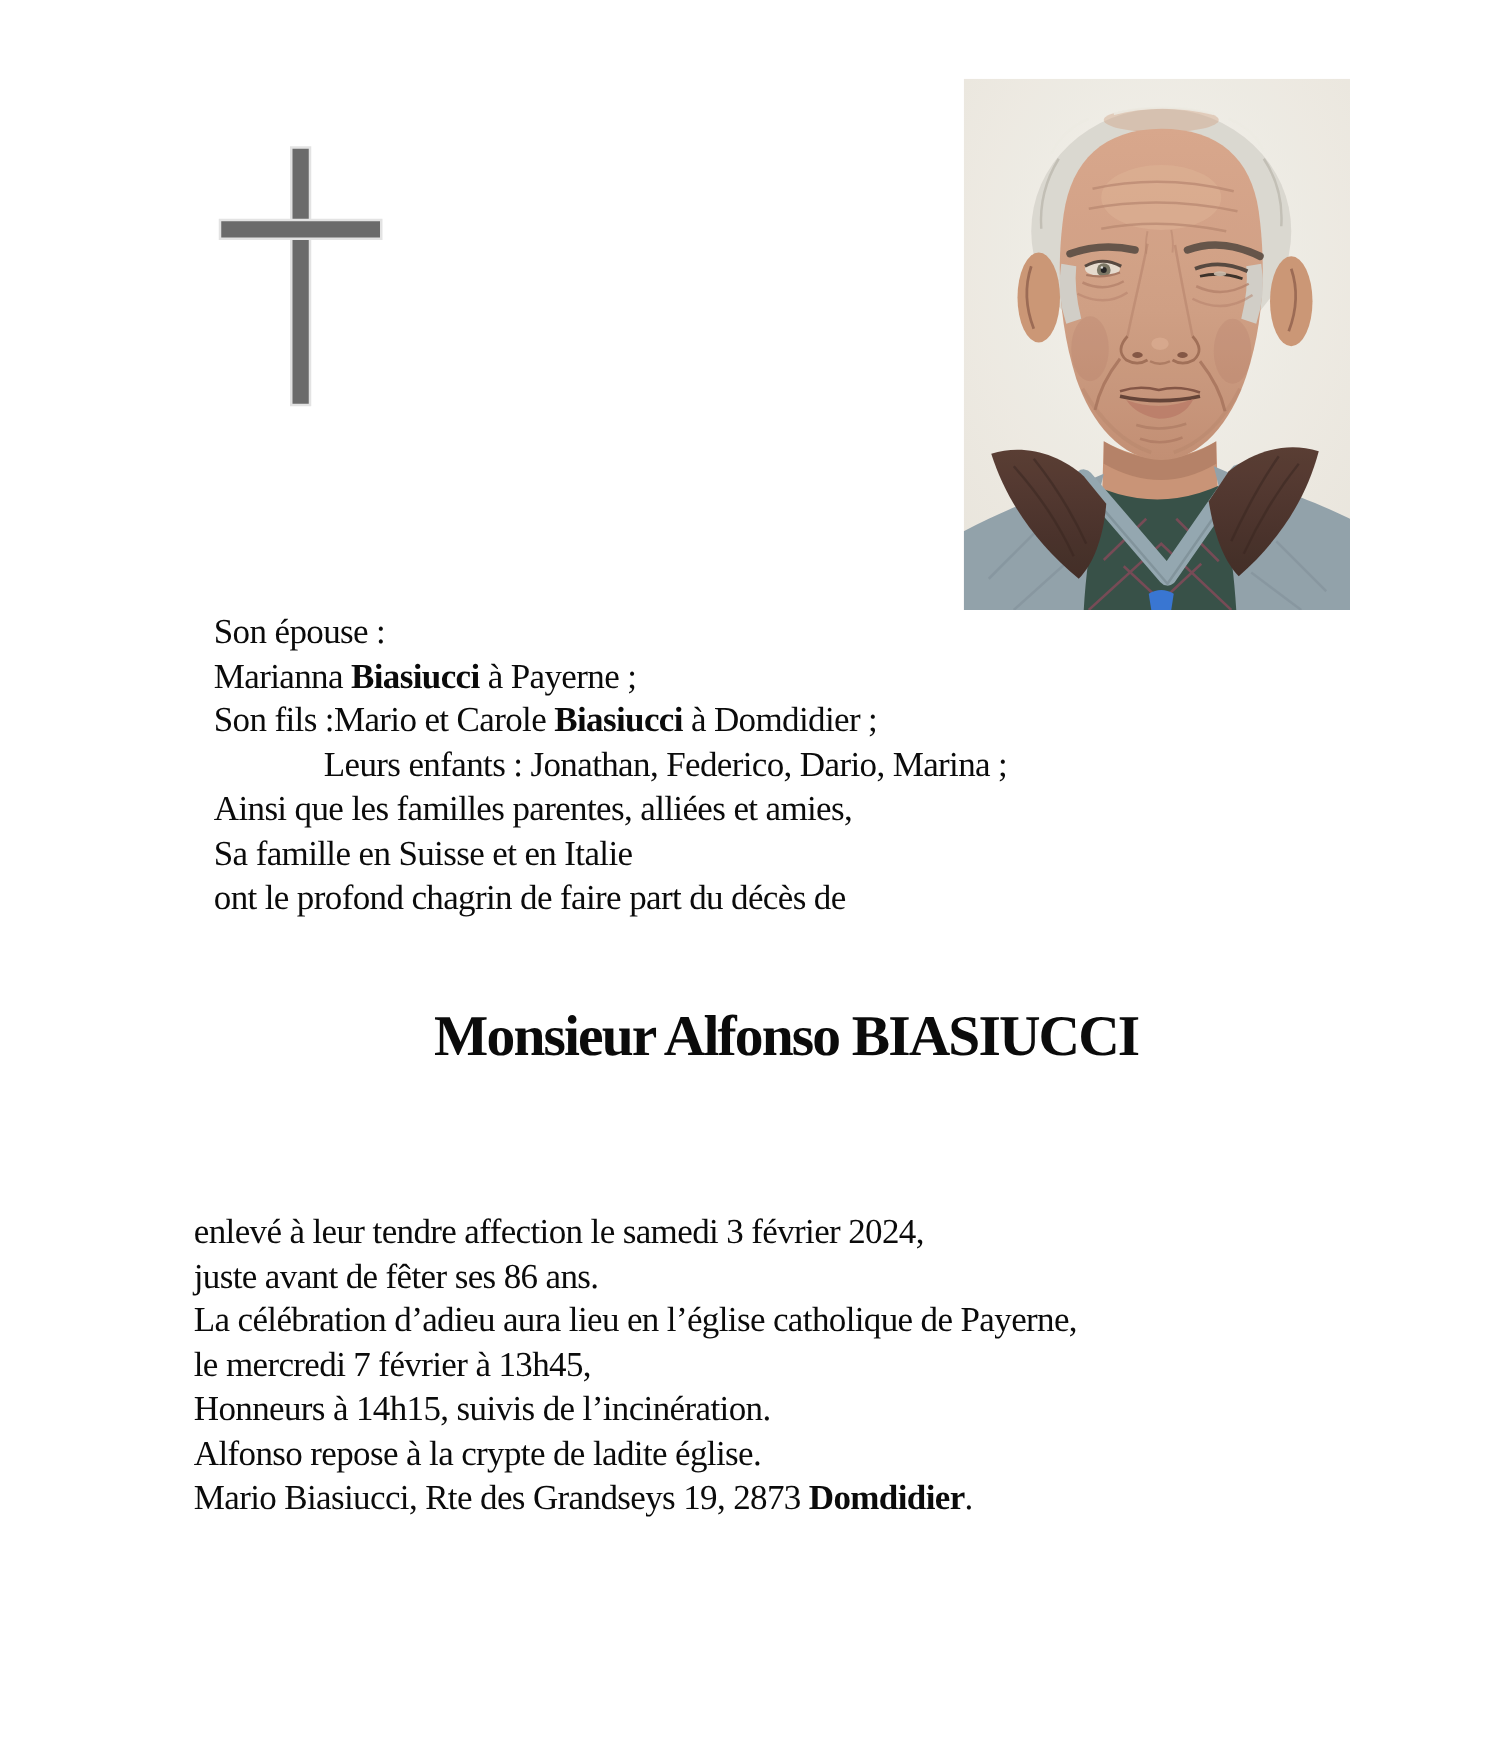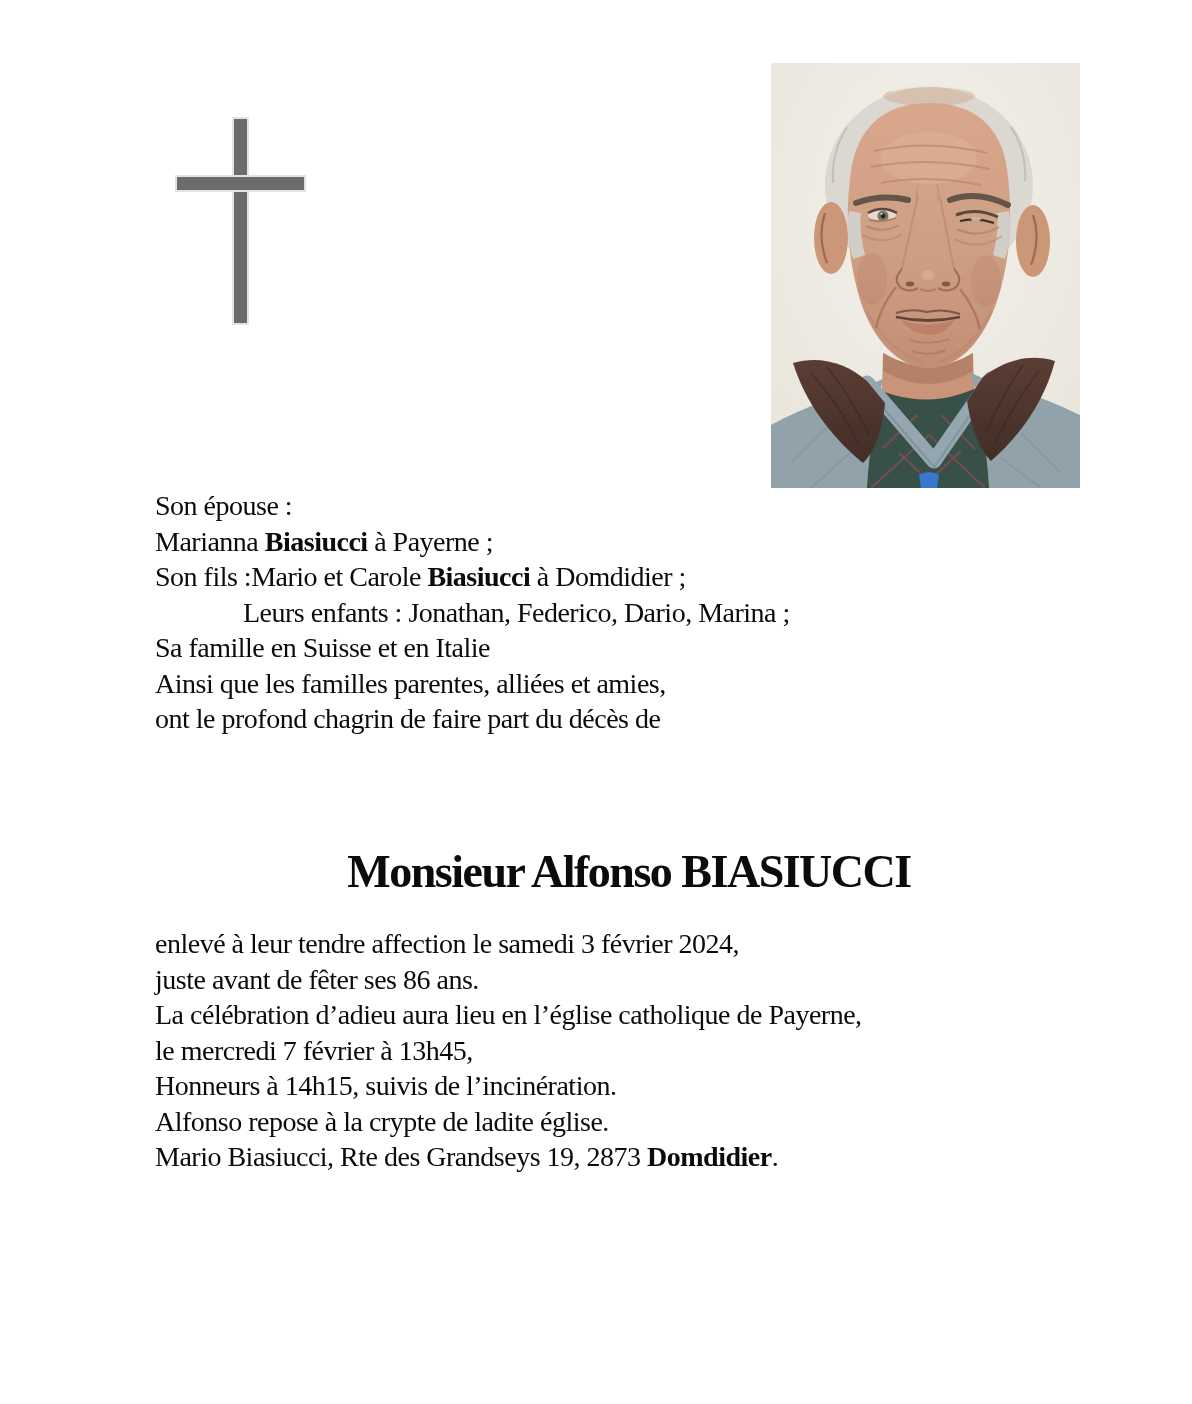--- a/index.html
+++ b/index.html
@@ -23,28 +23,28 @@
     position:absolute; left:22px; top:77px; width:127px; height:13px;
     background:#6b6b6b; box-shadow:0 0 0 2px #e3e3e3;
   }
 
   
   .photo { position:absolute; left:771px; top:63px; width:309px; height:425px; }
   .photo svg { display:block; }
 
   
   .textblock { font-size:28px; line-height:35.5px; letter-spacing:-0.5px; }
-  .family  { position:absolute; left:155px; top:488px; width:940px; }
-  .details { position:absolute; left:155px; top:926px; width:1000px; }
+  .family  { position:absolute; left:171px; top:488px; width:940px; }
+  .details { position:absolute; left:155px; top:968px; width:1000px; }
   .line { white-space:pre-wrap; }
   .line.indent { padding-left:88px; }
   .b { font-weight:bold;text-align:right; }
 
   .title {
-    position:absolute; left:155px; top:815px; width:948px;
+    position:absolute; left:155px; top:772px; width:948px;
     text-align:center;
     font-size:46px; line-height:52px; font-weight:bold; letter-spacing:-1.5px;
   }
 </style>
 </head>
 <body>
 
 <div class="page">
 
   <div class="cross">
@@ -190,22 +190,22 @@
 
       <rect width="309" height="425" fill="#ffffff" opacity="0.05"></rect>
     </svg>
   </figure>
 
   <div class="family textblock">
       <div class="line"><span>Son épouse :</span></div>
       <div class="line"><span>Marianna </span><span class="b">Biasiucci</span><span> à Payerne ;</span></div>
       <div class="line"><span>Son fils :Mario et Carole </span><span class="b">Biasiucci</span><span> à Domdidier ;</span></div>
       <div class="line indent"><span>Leurs enfants : Jonathan, Federico, Dario, Marina ;</span></div>
+      <div class="line"><span>Ainsi que les familles parentes, alliées et amies,</span></div>
       <div class="line"><span>Sa famille en Suisse et en Italie</span></div>
-      <div class="line"><span>Ainsi que les familles parentes, alliées et amies,</span></div>
       <div class="line"><span>ont le profond chagrin de faire part du décès de</span></div>
     </div>
 
   <h1 class="title">Monsieur Alfonso BIASIUCCI</h1>
 
   <div class="details textblock">
       <div class="line"><span>enlevé à leur tendre affection le samedi 3 février 2024,</span></div>
       <div class="line"><span>juste avant de fêter ses 86 ans.</span></div>
       <div class="line"><span>La célébration d’adieu aura lieu en l’église catholique de Payerne,</span></div>
       <div class="line"><span>le mercredi 7 février à 13h45,</span></div>

